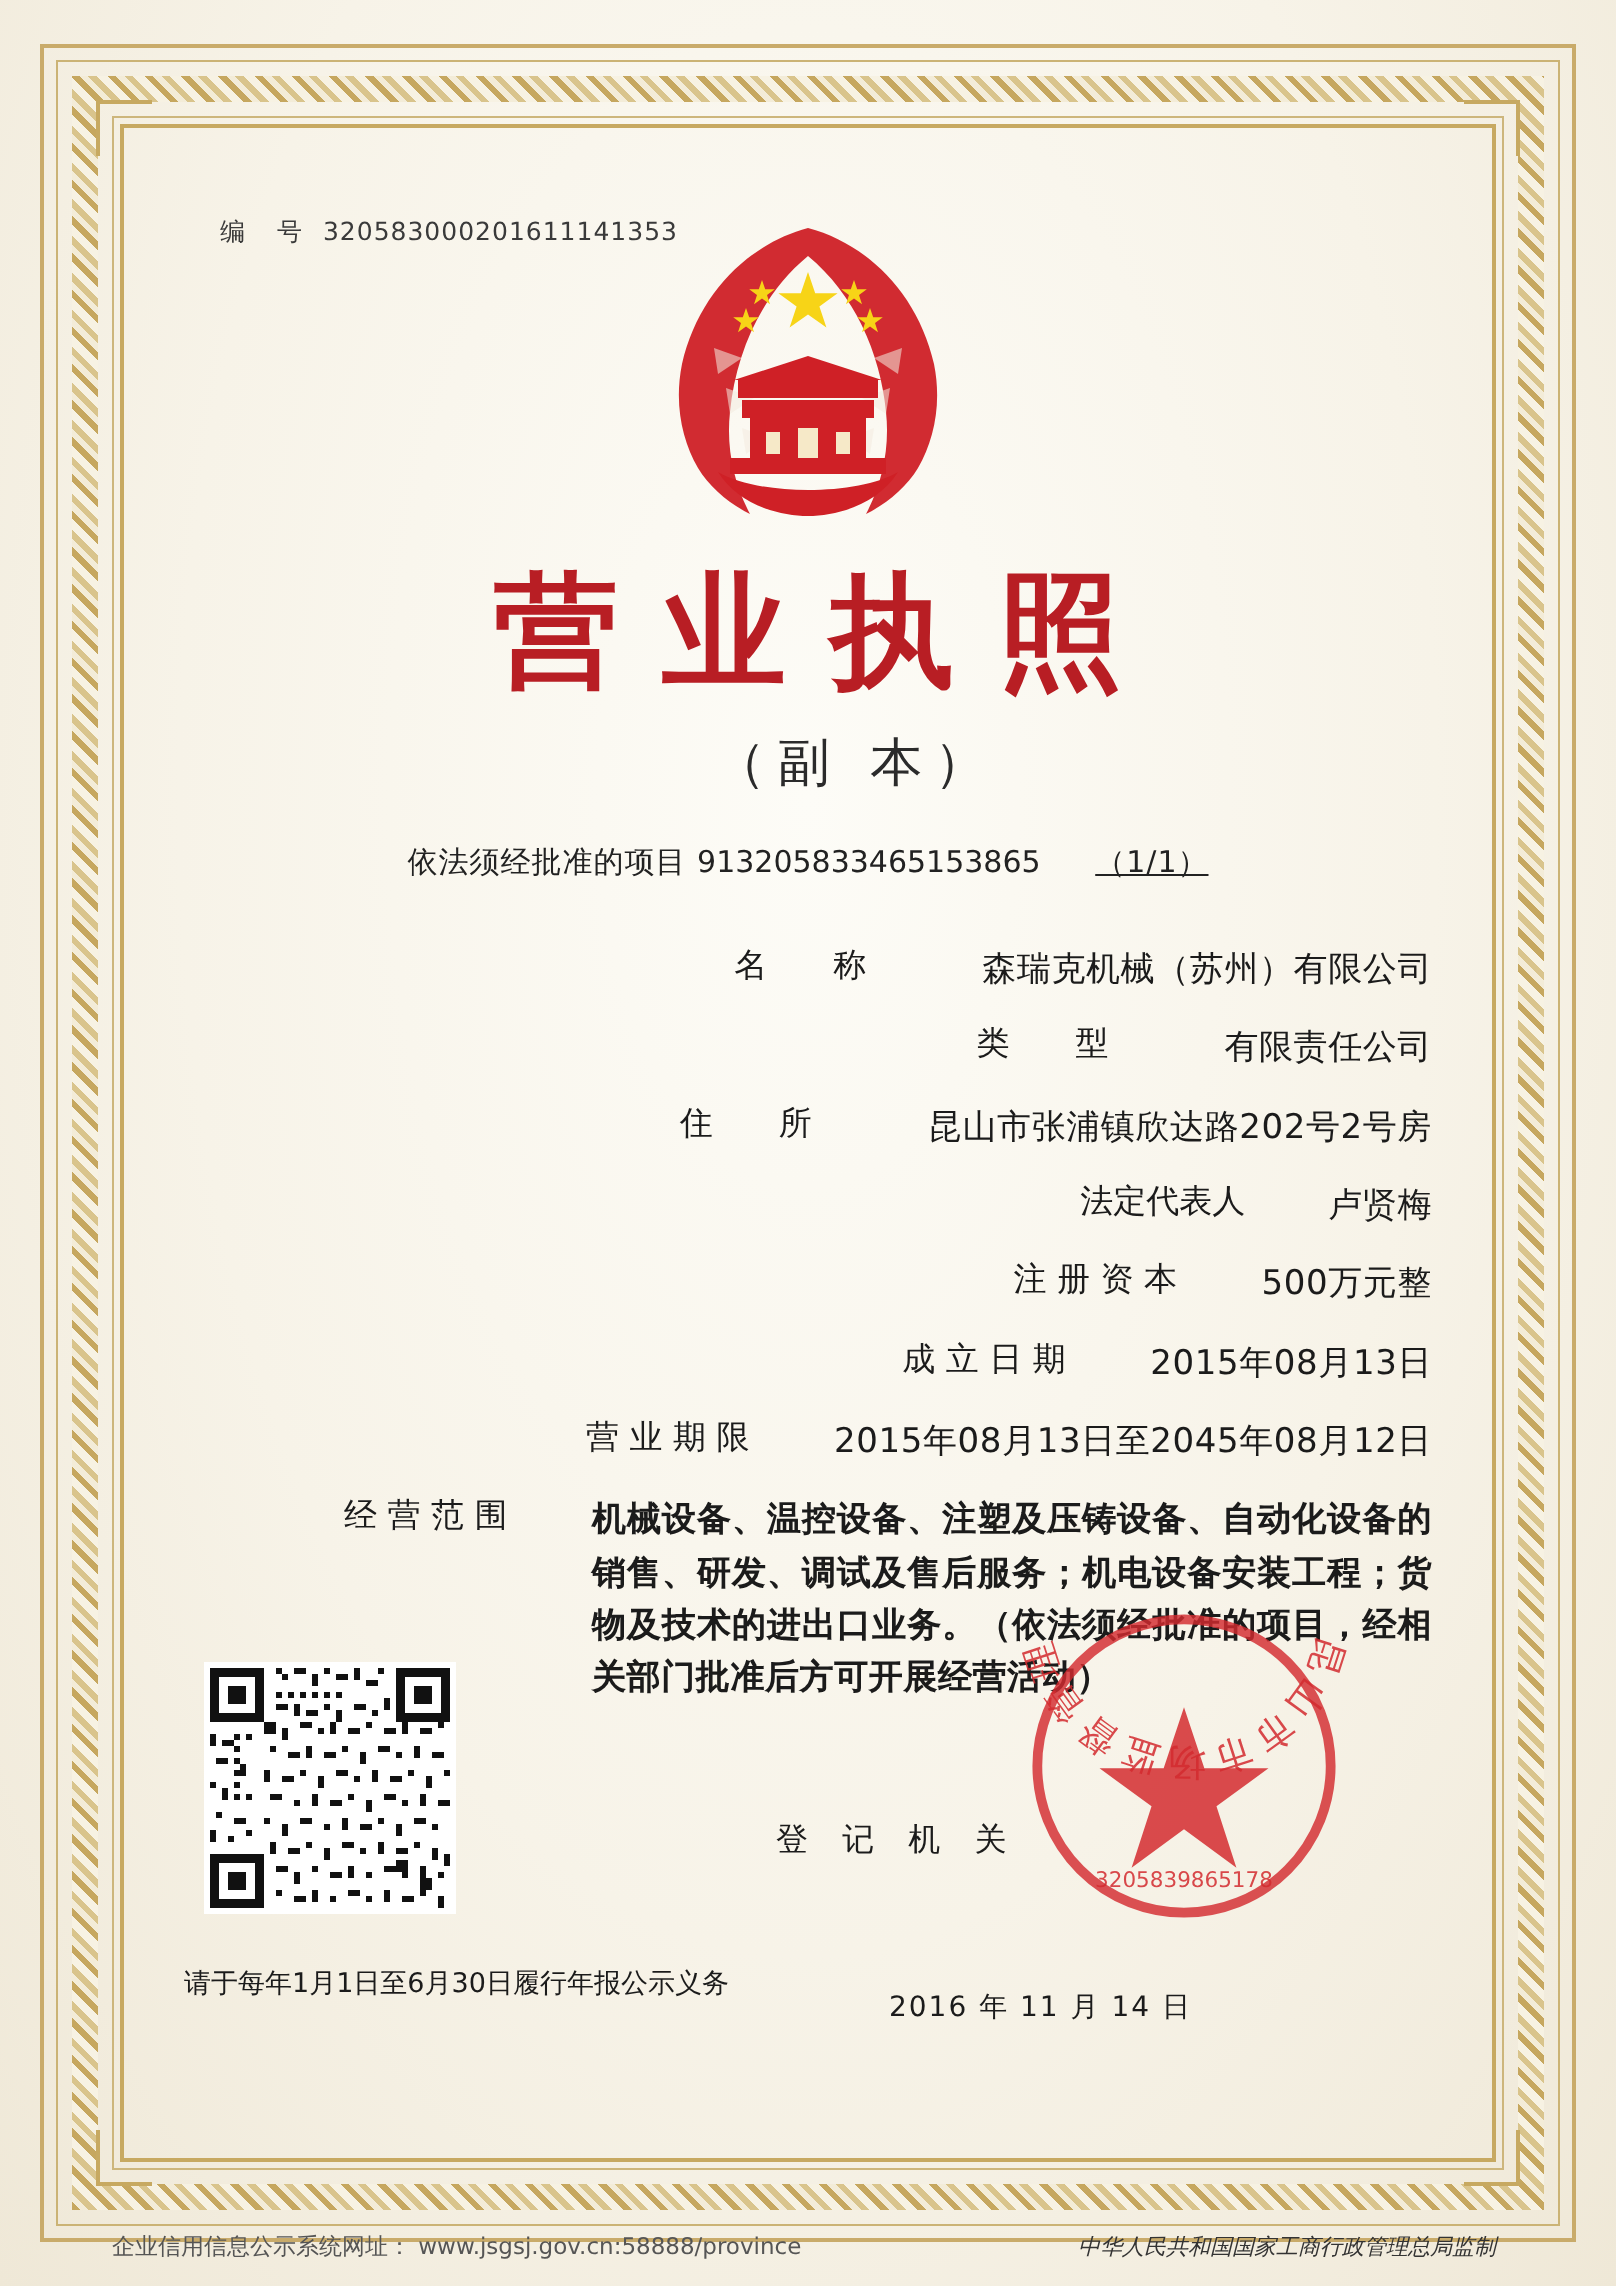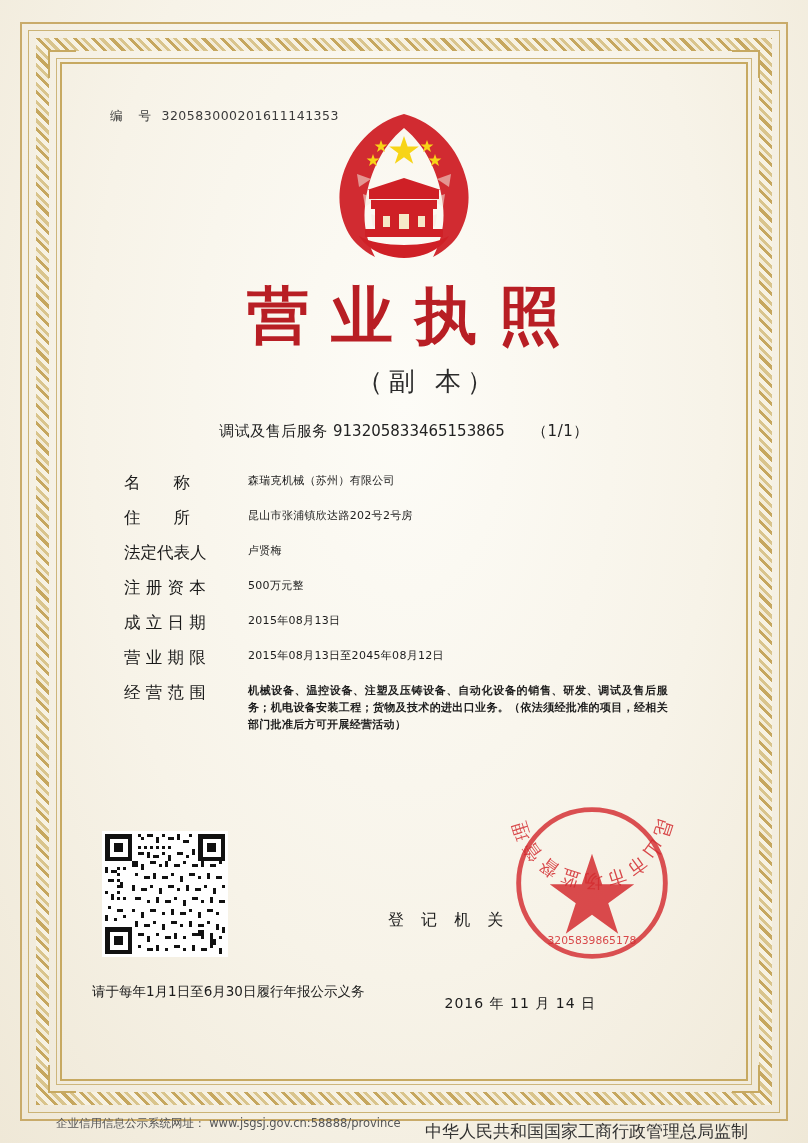--- a/index.html
+++ b/index.html
@@ -73,38 +73,39 @@
   }
   .subtitle{
     position:absolute;top:300px;left:0;right:0;text-align:center;
     font-size:26px;letter-spacing:6px;color:#2b2b2b;text-indent:6px;padding-left:42px;
   }
   .credit-line{
     position:absolute;top:358px;left:0;right:0;text-align:center;
     font-size:15px;color:#222;letter-spacing:0.5px;
   }
   .credit-line .code{letter-spacing:0px;}
-  .credit-line .page{margin-left:22px;}
+  .credit-line .page{margin-left:22px;text-decoration:underline;}
 
   .fields{
     position:absolute;top:408px;left:62px;right:30px;
   }
   .row{
     display:flex;
     margin-bottom:13px;
     align-items:flex-start;
+    justify-content:flex-end;
   }
   .row .label{
     width:112px;flex:0 0 112px;
     font-size:16.5px;color:#1b1b1b;
     display:flex;justify-content:space-between;
     font-weight:500;
   }
   .row .value{
-    font-size:11px;color:#1b1b1b;line-height:1.55;
+    font-size:17px;color:#1b1b1b;line-height:1.55;
     margin-left:12px;
     letter-spacing:0.3px;
   }
   .row.scope .value{max-width:420px;text-align:justify;font-weight:bold;}
 
   .qr{
     position:absolute;left:40px;bottom:122px;
     width:126px;height:126px;
   }
   .registry{
@@ -121,22 +122,22 @@
   }
   .date{
     position:absolute;right:150px;bottom:66px;
     font-size:14px;color:#1b1b1b;letter-spacing:1px;
   }
   .footer-left{
     position:absolute;left:56px;bottom:12px;
     font-size:11.5px;color:#555;
   }
   .footer-right{
-    position:absolute;right:60px;bottom:0;
-    font-size:17px;color:#333;
+    position:absolute;right:60px;bottom:12px;
+    font-size:11px;color:#333;font-style:italic;
   }
   .qr svg, .emblem svg, .seal svg{display:block;}
 </style>
 </head>
 <body>
 
 <div class="certificate">
 
   <div class="frame-outer"></div>
   <div class="frame-mid"></div>
@@ -196,29 +197,33 @@
         <g fill="#cf2026">
           <path d="M40 134 C60 146 110 146 130 134 C120 150 100 156 85 156 C70 156 50 150 40 134 Z"></path>
         </g>
       </svg>
     </div>
 
     <div class="title">营业执照</div>
     <div class="subtitle">（副 本）</div>
 
     <div class="credit-line">
-      <span>调试及售后服务</span>
+      <span>依法须经批准的项目</span>
       <span class="code">913205833465153865</span>
       <span class="page">（1/1）</span>
     </div>
 
     <div class="fields">
       <div class="row">
         <div class="label">名　　称</div>
         <div class="value">森瑞克机械（苏州）有限公司</div>
+      </div>
+      <div class="row">
+        <div class="label">类　　型</div>
+        <div class="value">有限责任公司</div>
       </div>
       <div class="row">
         <div class="label">住　　所</div>
         <div class="value">昆山市张浦镇欣达路202号2号房</div>
       </div>
       <div class="row">
         <div class="label">法定代表人</div>
         <div class="value">卢贤梅</div>
       </div>
       <div class="row">

